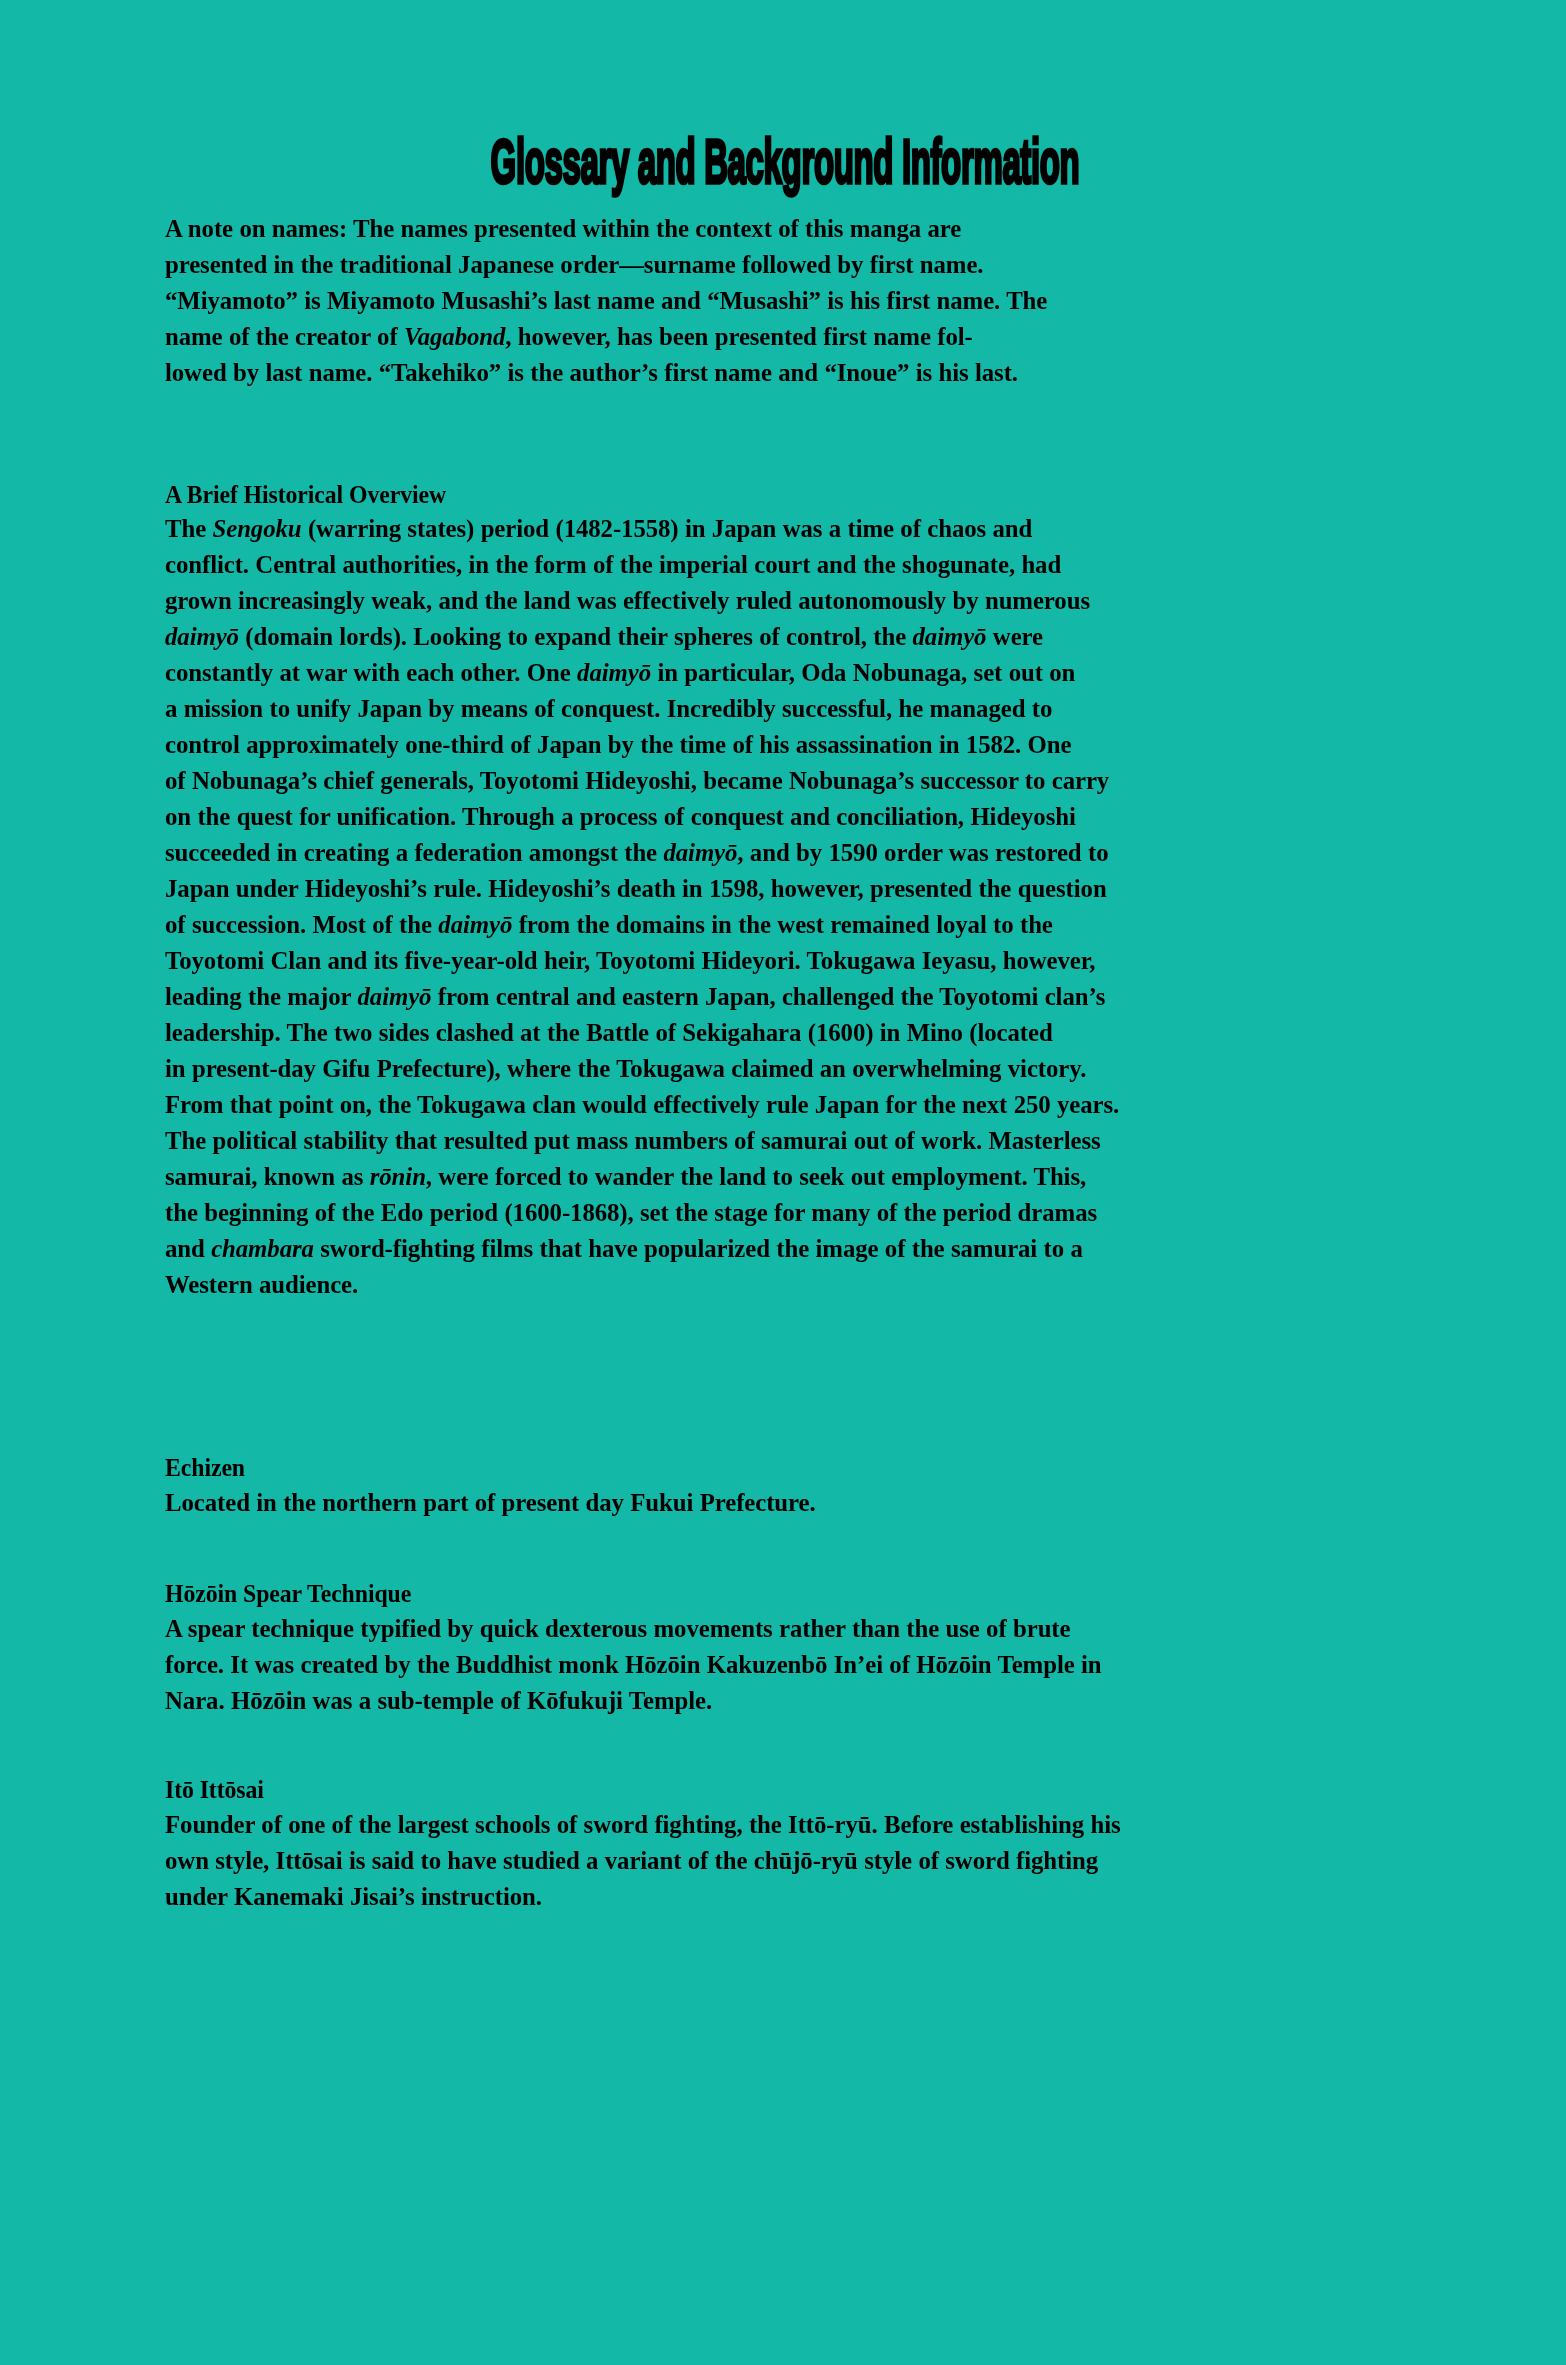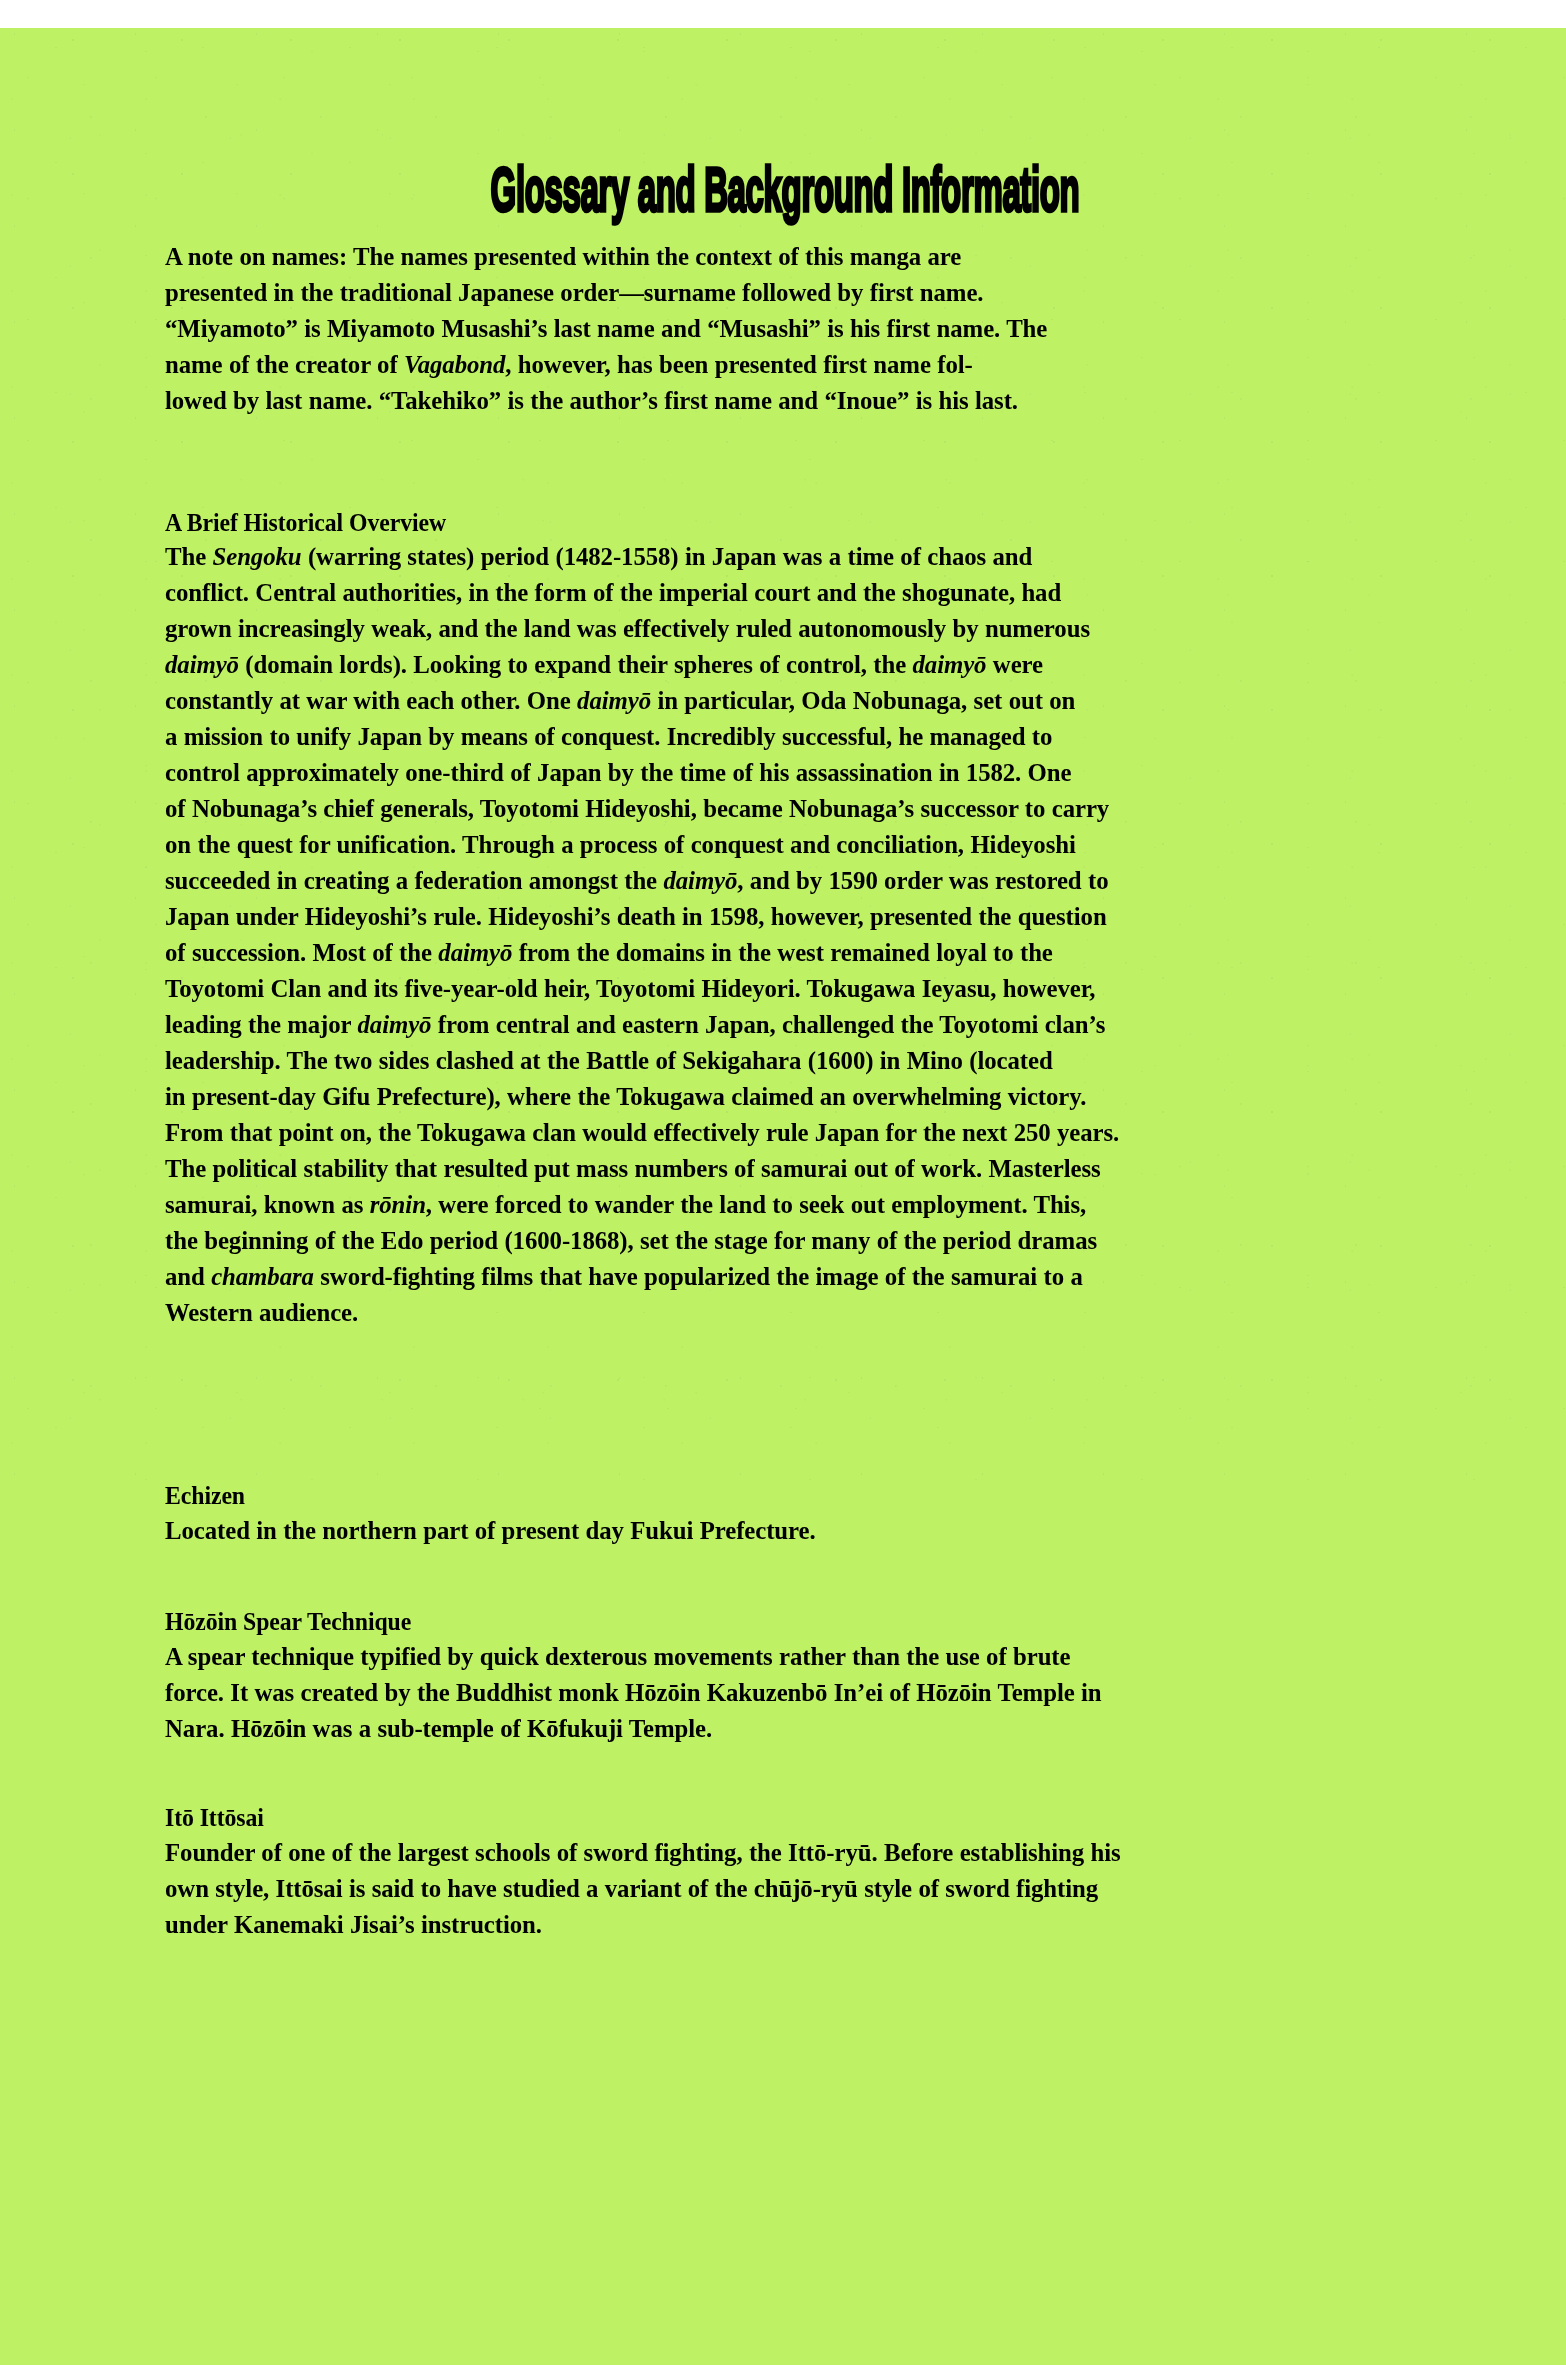--- a/index.html
+++ b/index.html
@@ -13,22 +13,21 @@
     height: 2366px;
     position: relative;
     font-family: "Liberation Serif", "DejaVu Serif", serif;
     color: #000000;
     overflow: hidden;
   }
 
   .page {
     position: absolute;
     inset: 0;
-    background: #bef264;
-    margin-top: 28px;
+    background: #14b8a6;
   }
 
   
   .grain {
     position: absolute;
     left: 0; top: 0;
     width: 1566px;
     height: 1470px;
     pointer-events: none;
     opacity: 0.35;

